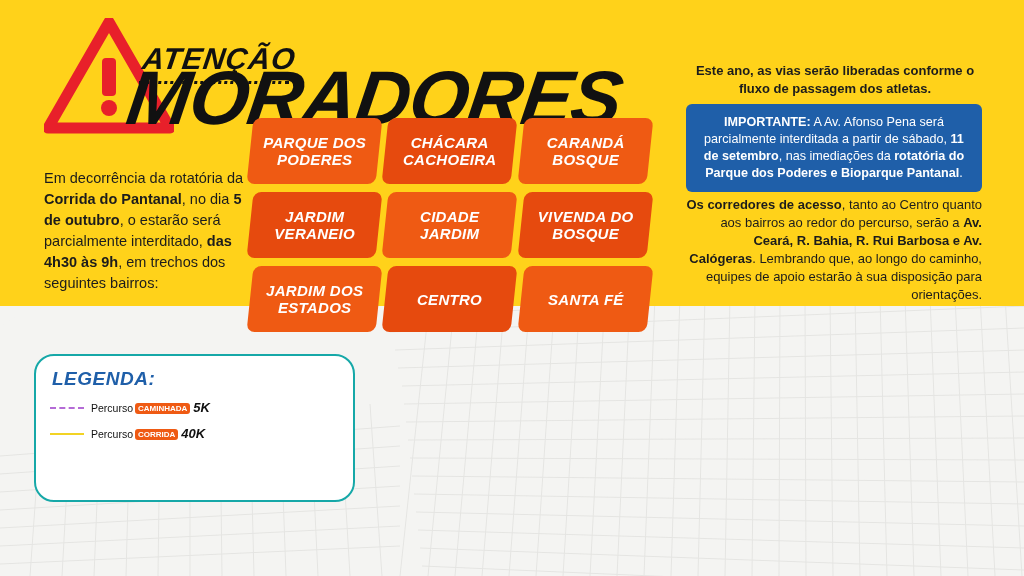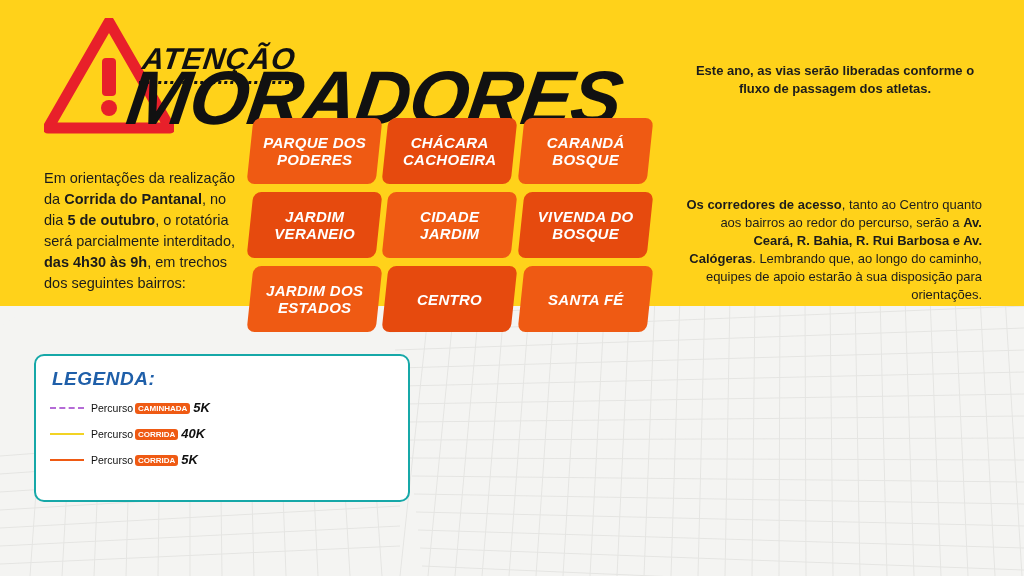--- a/index.html
+++ b/index.html
@@ -88,22 +88,22 @@
   }
   .blue-box b{font-weight:bold;}
   .right-bottom{
     position:absolute;left:686px;top:196px;width:296px;
     font-size:13px;line-height:18px;color:#1c1c1c;text-align:right;
   }
   .right-bottom b{font-weight:bold;}
 
   
   .legend{
-    position:absolute;left:34px;top:366px;width:376px;height:148px;
-    background:#fff;border:2px solid #16a8a8;border-radius:10px;
+    position:absolute;left:34px;top:366px;width:321px;height:148px;
+    background:#fff;border:2px solid #16a8a8;border-radius:20px;
     box-sizing:border-box;padding:12px 14px;
   }
   .legend h3{
     margin:0 0 10px 2px;font-size:19px;font-style:italic;font-weight:bold;
     color:#1f5fa9;letter-spacing:.5px;
   }
   .legend-cols{display:flex;gap:10px;align-items:center;}
   .legend-col{flex:1;}
   .lrow{display:flex;align-items:center;margin-bottom:11px;height:15px;}
   .swatch{width:34px;height:0;border-top:2px solid #000;margin-right:7px;flex:none;}
@@ -210,46 +210,42 @@
             <span class="swatch dash" style="border-color:#b46bd6;"></span>
             <span class="ltxt"><span class="norm">Percurso</span><span class="pill">CAMINHADA</span><span class="kmtag">5K</span></span>
           </div>
 
           <div class="lrow">
             <span class="swatch" style="border-color:#f2d324;"></span>
             <span class="ltxt"><span class="norm">Percurso</span><span class="pill">CORRIDA</span><span class="kmtag">40K</span></span>
           </div>
 
 
-          <div class="lrow">
-            <span class="swatch" style="border-color:#ef5a13;"></span>
-            <span class="ltxt"><span class="norm">Percurso</span><span class="pill">CORRIDA</span><span class="kmtag">5K</span></span>
-          </div>
 
         </div>
       </div>
     </div>
   </div>
 
   <svg class="tri" viewBox="0 0 130 118">
     <path d="M65 4 L126 110 L4 110 Z" fill="none" stroke="#e8202a" stroke-width="11" stroke-linejoin="round"></path>
     <rect x="58" y="40" width="14" height="38" rx="4" fill="#e8202a"></rect>
     <circle cx="65" cy="90" r="8" fill="#e8202a"></circle>
   </svg>
 
   <div class="atencao">
     <span>ATENÇÃO</span>
     <span class="dotline"></span>
   </div>
   <div class="moradores">MORADORES</div>
 
   <div class="left-para">
-    <span>Em orientações da realização</span>
+    <span>Em decorrência da rotatória</span>
     <span>da </span><b>Corrida do Pantanal</b><span>, no</span>
-    <span>dia </span><b>5 de outubro</b><span>, o rotatória</span>
+    <span>dia </span><b>5 de outubro</b><span>, o estarão</span>
     <span>será parcialmente interditado,</span>
     <b>das 4h30 às 9h</b><span>, em trechos</span>
     <span>dos seguintes bairros:</span>
   </div>
 
   <div class="hoods">
     <div class="hood">
         <span>PARQUE DOS PODERES</span>
       </div>
     <div class="hood alt">
@@ -273,18 +269,21 @@
     <div class="hood alt">
         <span>CENTRO</span>
       </div>
     <div class="hood">
         <span>SANTA FÉ</span>
       </div>
   </div>
 
   <div class="right-top">Este ano, as vias serão liberadas conforme o fluxo de passagem dos atletas.</div>
 
+  <div class="blue-box">
+    <b>IMPORTANTE:</b><span> A Av. Afonso Pena será parcialmente interditada a partir de sábado, </span><b>11 de setembro</b><span>, nas imediações da </span><b>rotatória do Parque dos Poderes e Bioparque Pantanal</b><span>.</span>
+  </div>
 
   <div class="right-bottom">
     <b>Os corredores de acesso</b><span>, tanto ao Centro quanto aos bairros ao redor do percurso, serão a </span><b>Av. Ceará, R. Bahia, R. Rui Barbosa e Av. Calógeras</b><span>. Lembrando que, ao longo do caminho, equipes de apoio estarão à sua disposição para orientações.</span>
   </div>
 
 </div>
 
 </body></html>

